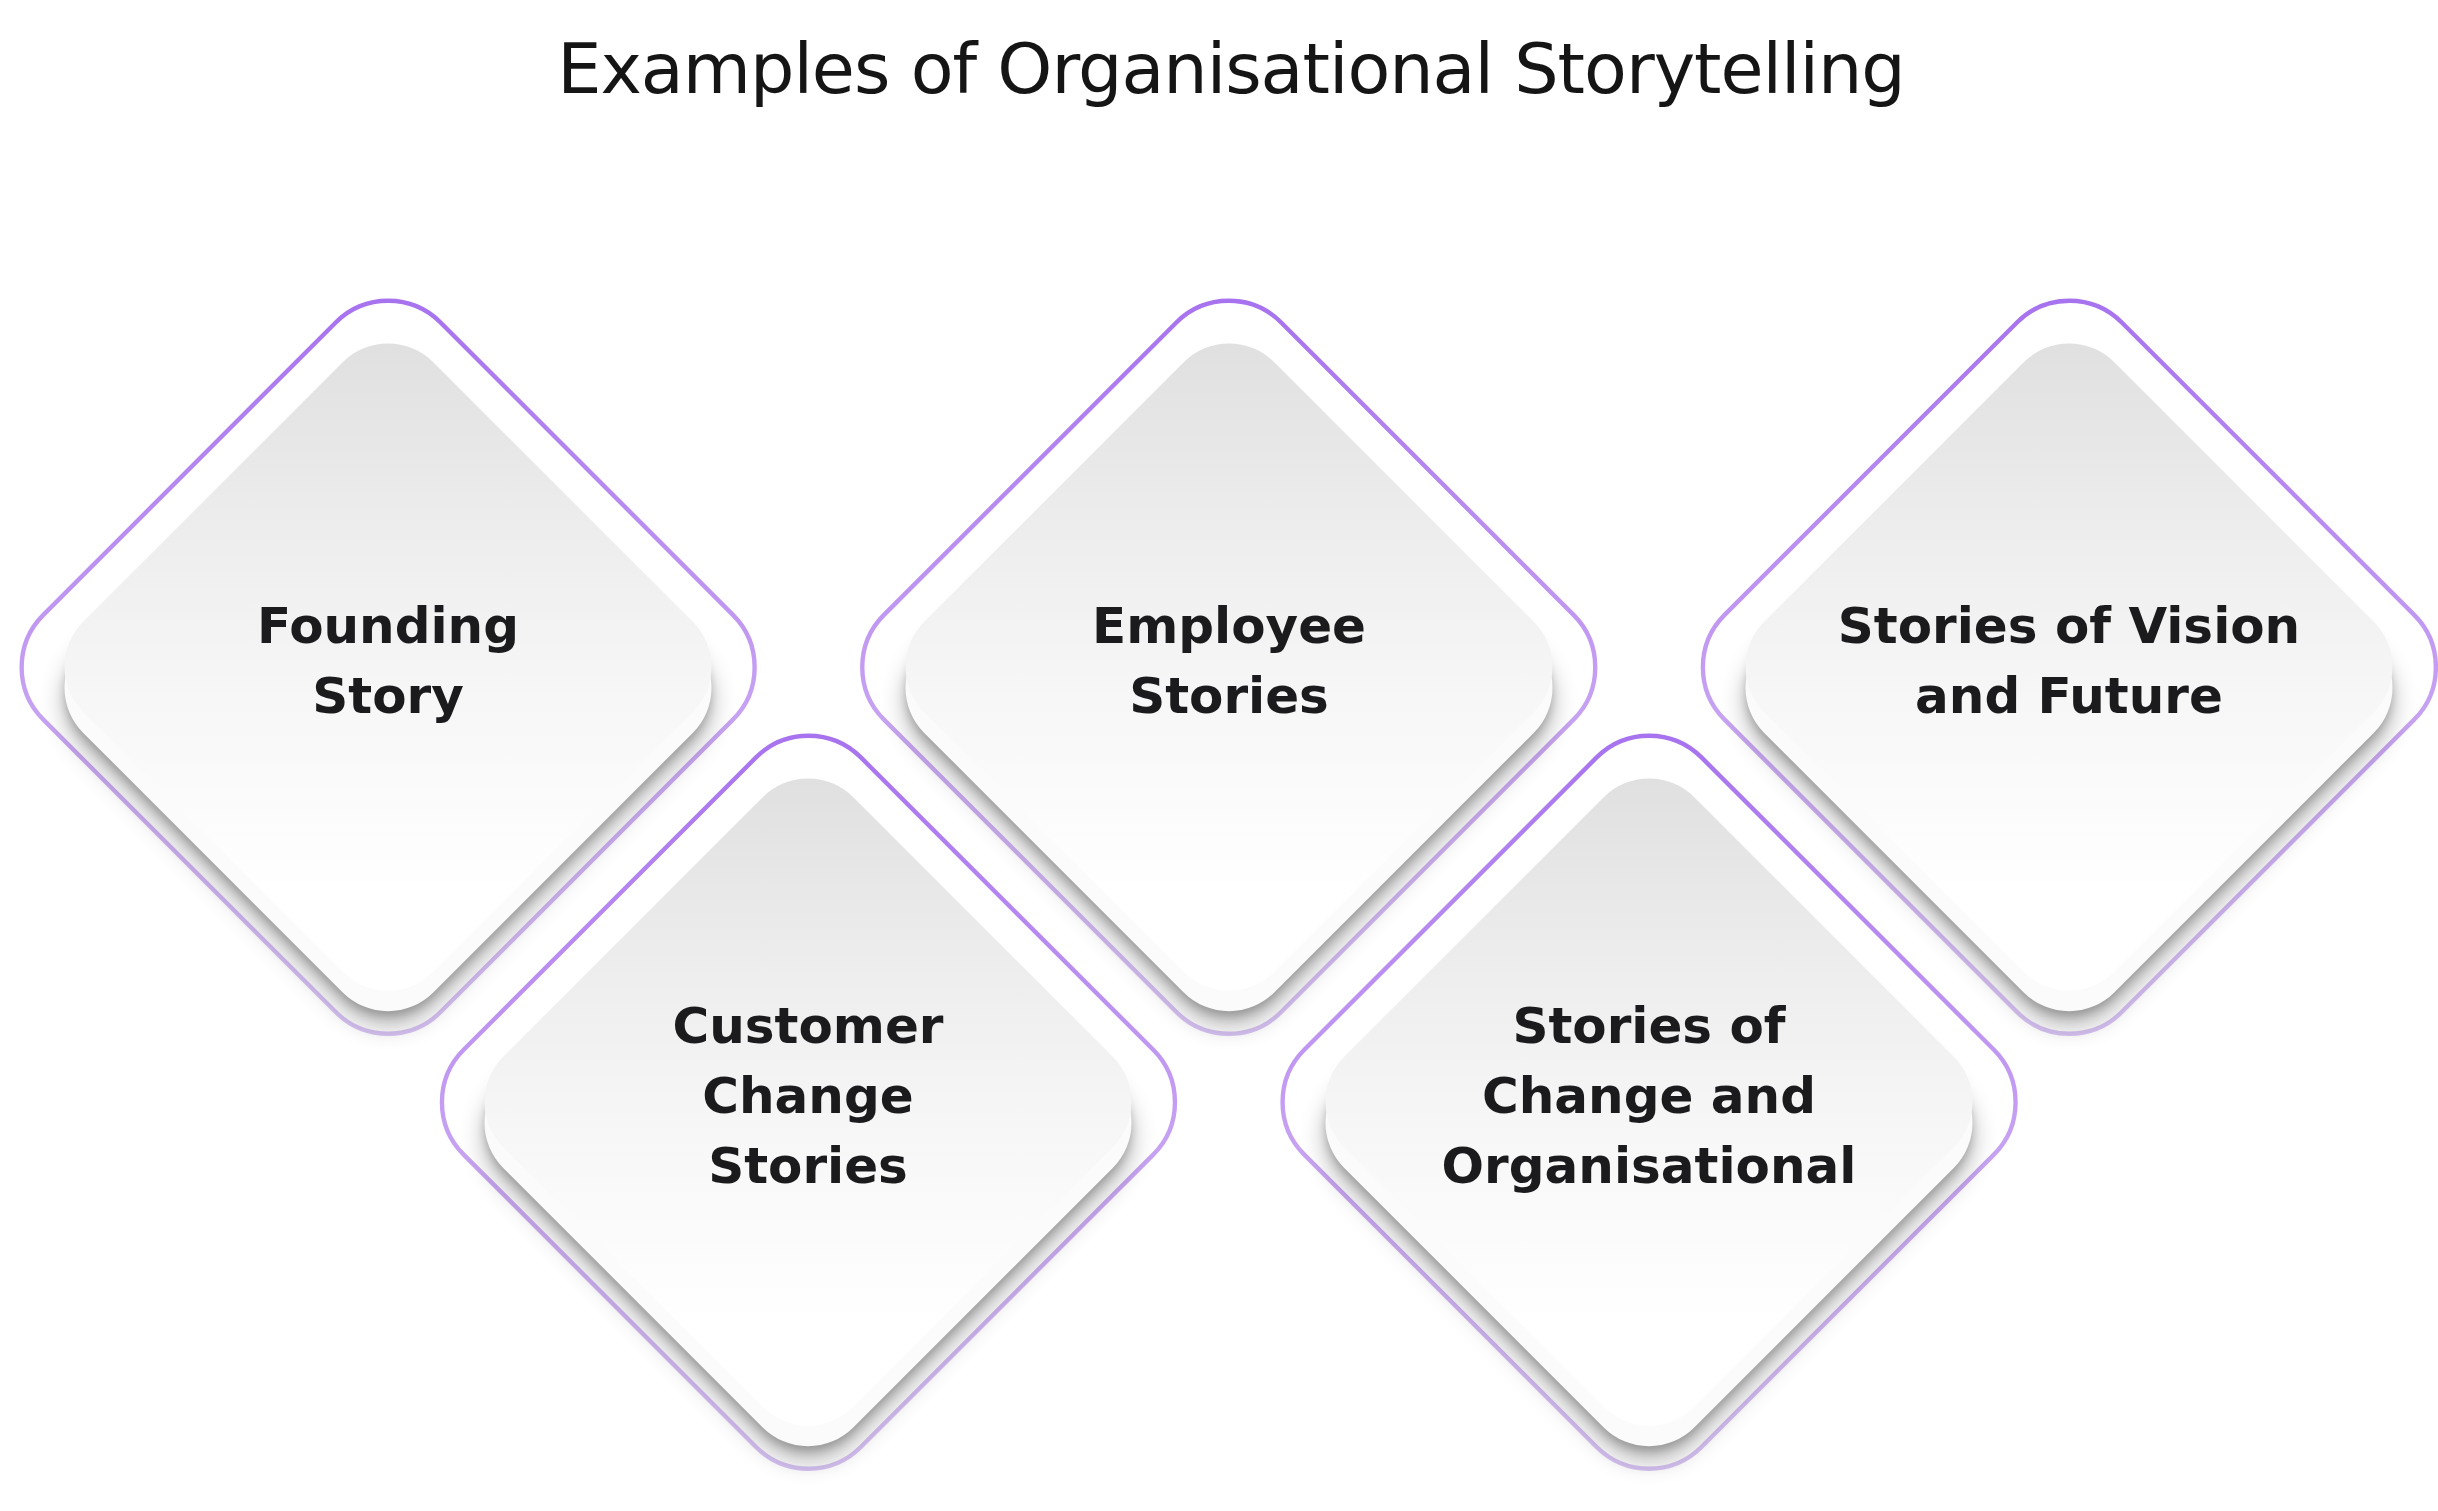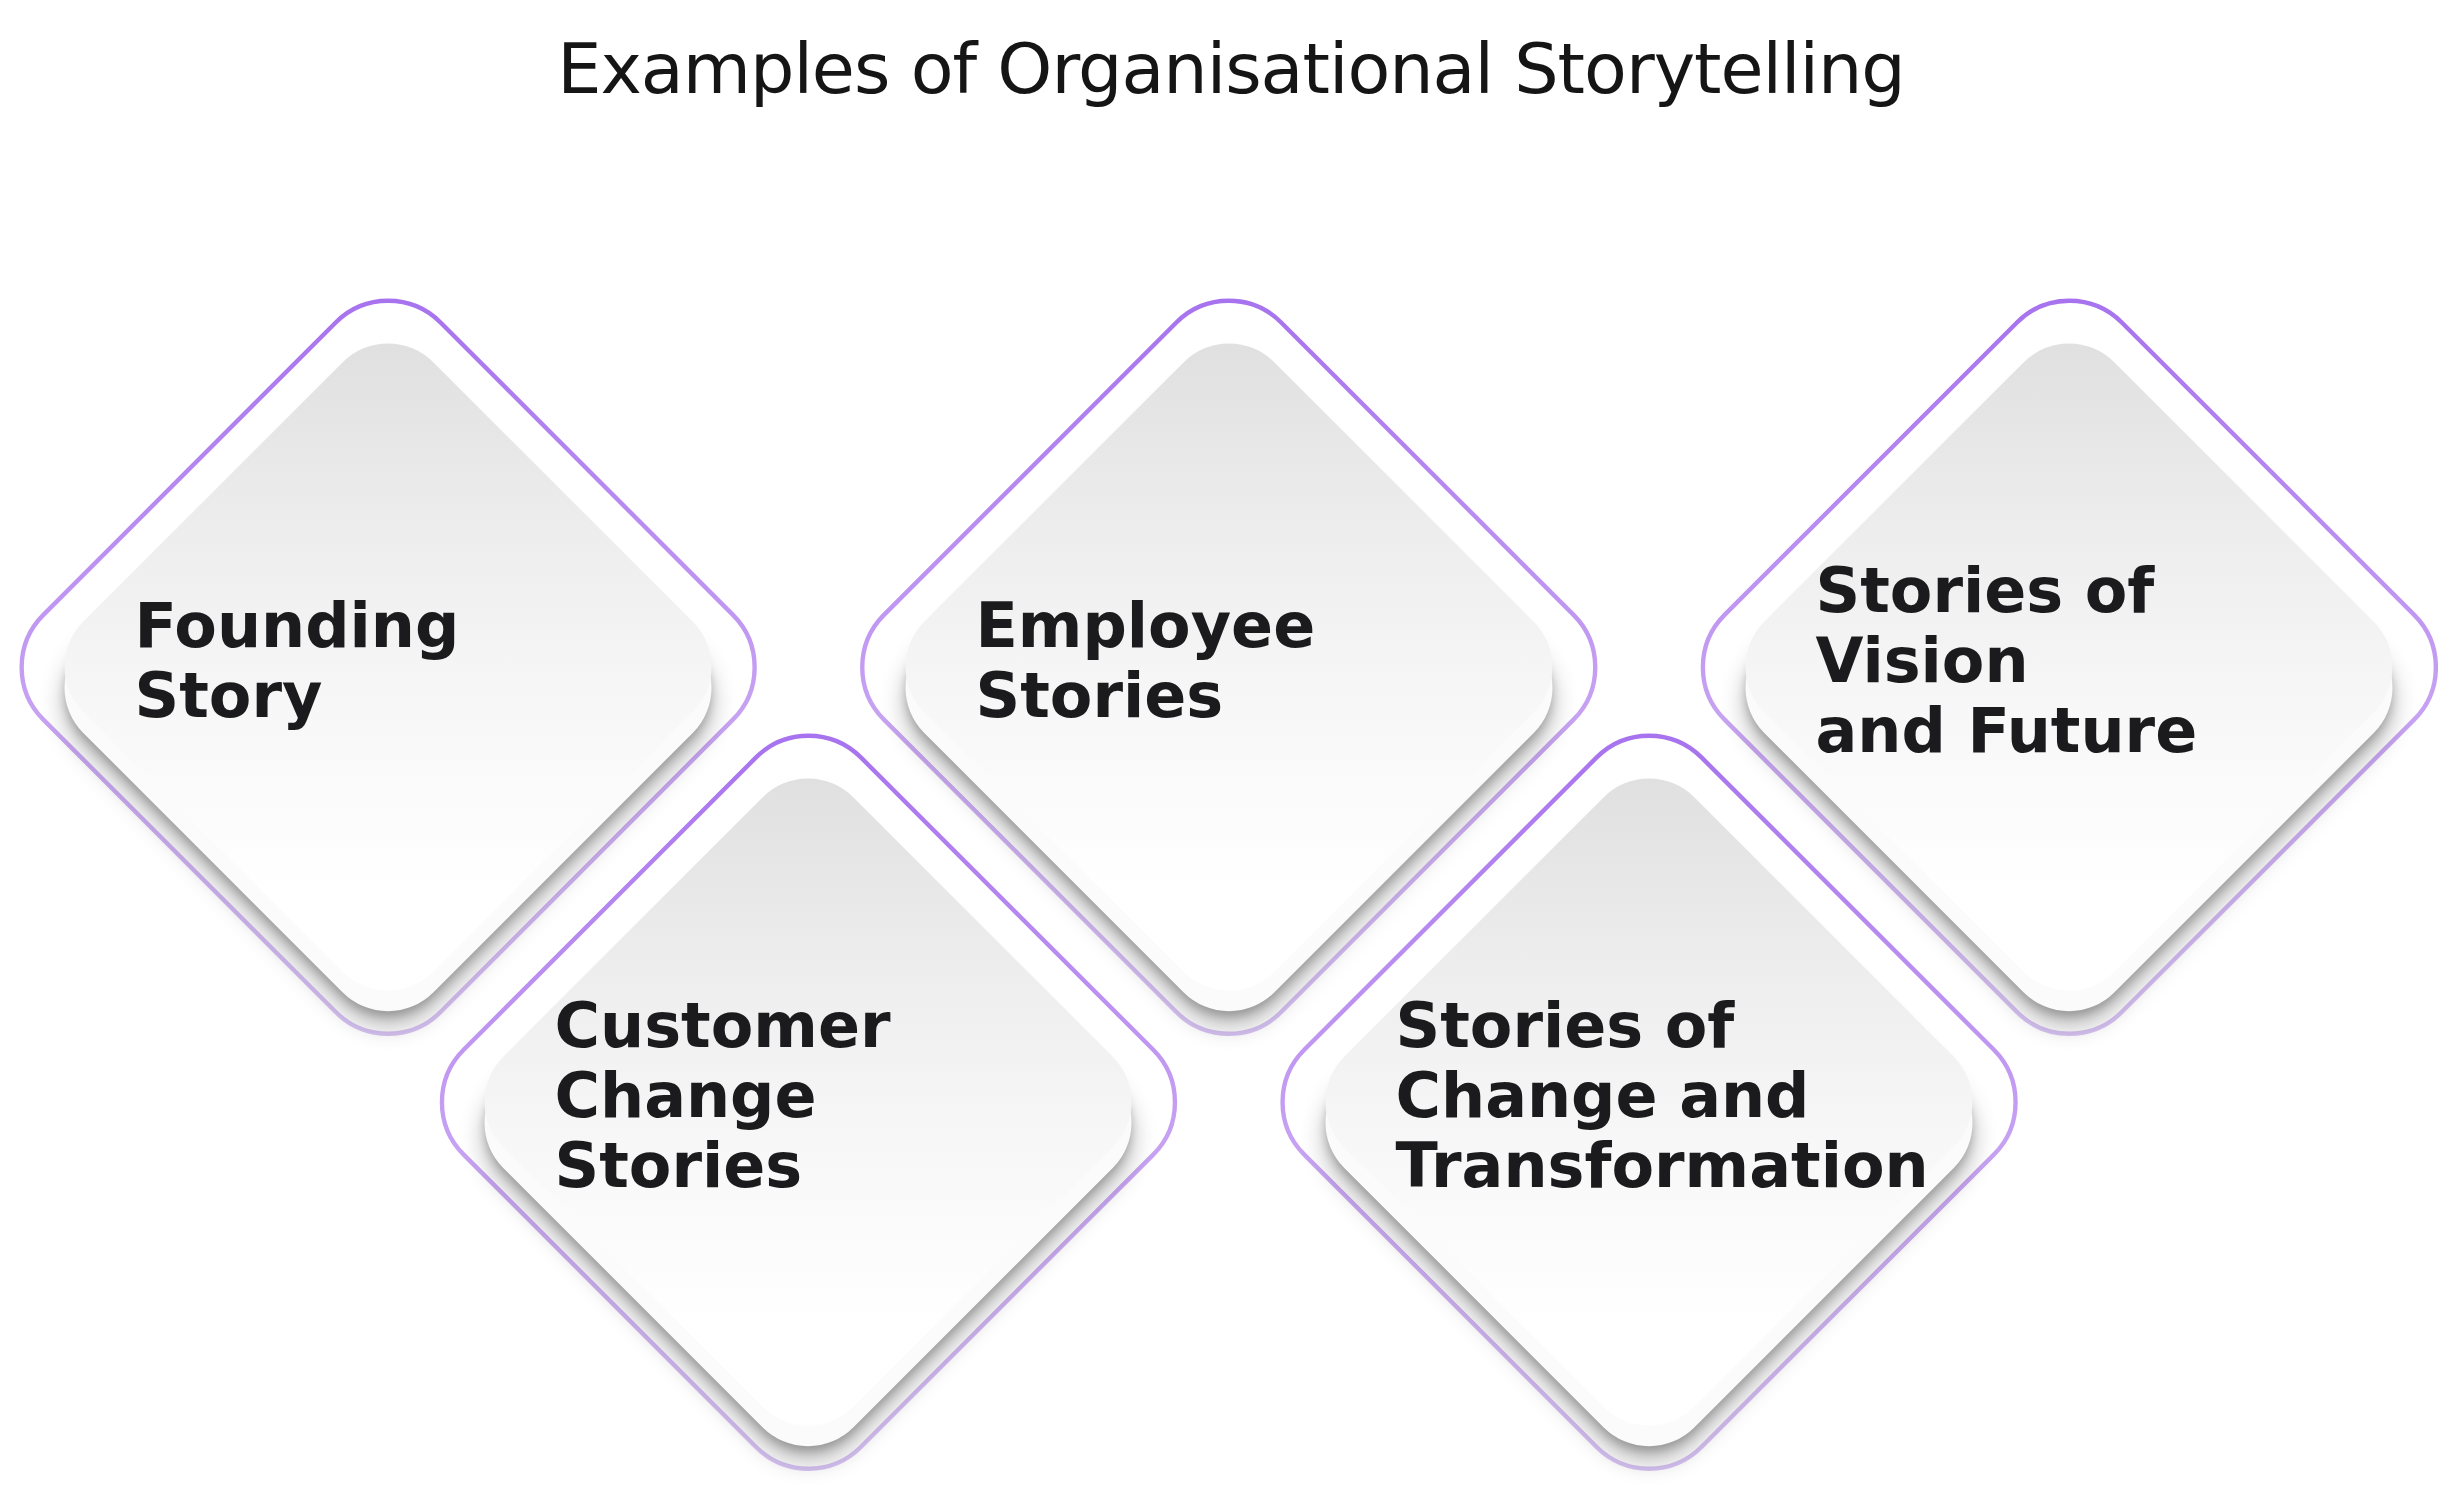--- a/index.html
+++ b/index.html
@@ -65,22 +65,22 @@
                 #ececec 28%,
                 #f7f7f7 55%,
                 var(--face-bottom, #ffffff) 82%);
   }
   .label {
     position: absolute;
     left: 0;
     top: 0;
     transform: translate(-50%, calc(-50% - 5.9px));
     width: 507px;
-    text-align: left;
-    font-size: 62px;
+    text-align: center;
+    font-size: 50px;
     font-weight: bold;
     line-height: 70px;
     letter-spacing: 0px;
     color: var(--text, #1b1b1d);
     white-space: pre-line;
   }
 </style>
 </head>
 <body>
 
@@ -142,17 +142,17 @@
 Stories</div>
   </div>
 
   <div class="card" style="left:1649px; top:1102px;">
     <div class="dwrap">
       <div class="dside"></div>
       <div class="dface"></div>
     </div>
     <div class="label">Stories of
 Change and
-Transformation</div>
+Organisational</div>
   </div>
 
 </div>
 
 
 </body></html>

